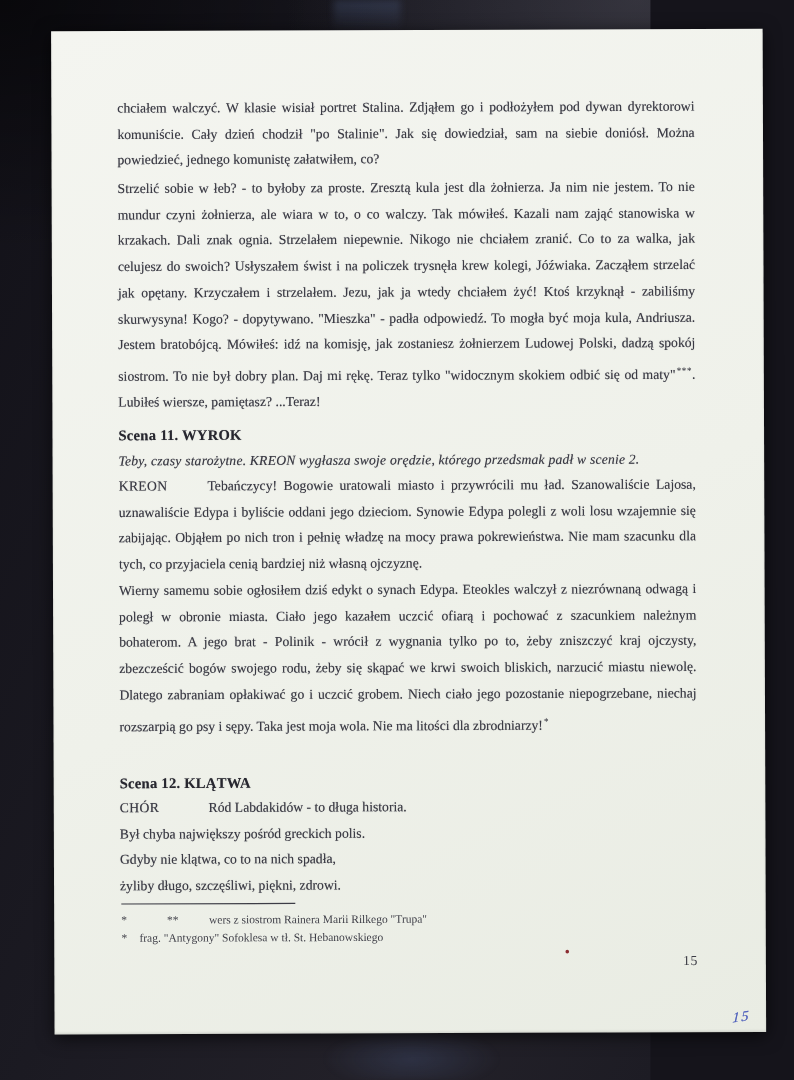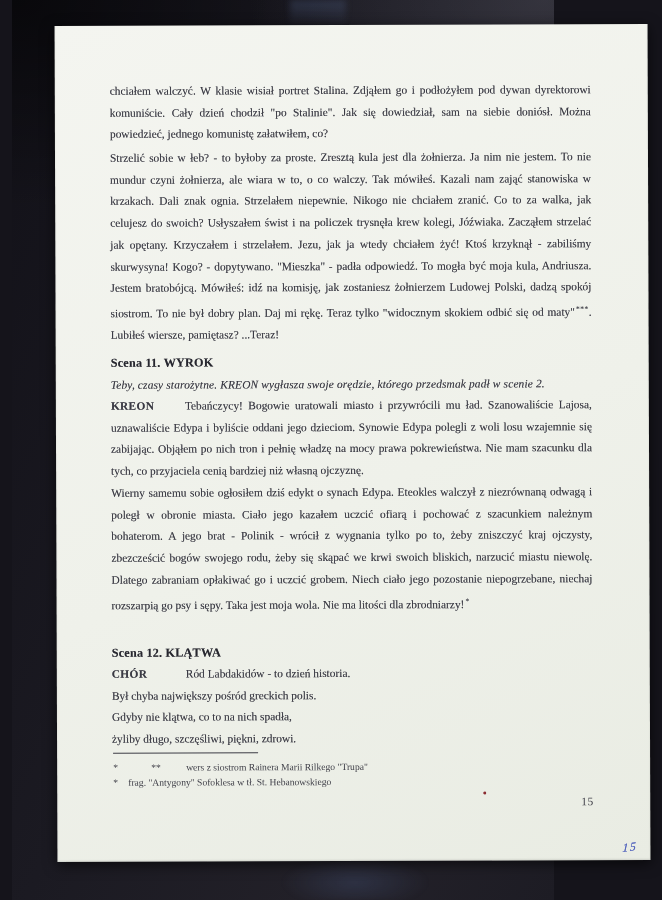--- a/index.html
+++ b/index.html
@@ -11,21 +11,20 @@
     background: #15141b;
     font-family: "Liberation Serif", "DejaVu Serif", serif;
   }
   .backdrop {
     position: absolute;
     left: 0; top: 0; width: 542px; height: 900px;
     background:
       radial-gradient(ellipse 420px 260px at 98% 0%, rgba(90,90,102,0.38), rgba(0,0,0,0) 70%),
       radial-gradient(ellipse 500px 300px at 0% 0%, rgba(0,0,0,0.55), rgba(0,0,0,0) 70%),
       linear-gradient(115deg, #121118 0%, #1b1a22 45%, #232129 78%, #1d1c24 100%);
-    margin-left: 12px;
   }
   .streak-top {
     position: absolute; left: 278px; top: 0; width: 56px; height: 30px;
     background: linear-gradient(180deg, rgba(110,140,200,0.22), rgba(110,140,200,0) 90%);
     filter: blur(3px);
   }
   .streak-bottom {
     position: absolute; left: 268px; top: 856px; width: 150px; height: 44px;
     background: radial-gradient(ellipse at 50% 60%, rgba(95,125,190,0.18), rgba(95,125,190,0) 70%);
     filter: blur(2px);
@@ -46,21 +45,20 @@
     width: 481px;
     font-size: 11.4px;
     line-height: 21.7px;
     text-shadow: 0 0 0.6px rgba(58,58,68,0.55);
   }
   .just { text-align: justify; }
   .speaker {
     display: inline-block;
     width: 74px;
     letter-spacing: 0.3px;
-    font-weight: bold;
   }
   .heading {
     font-weight: bold;
     font-size: 12.2px;
     color: #27272f;
     letter-spacing: 0.2px;
   }
   .stage {
     font-style: italic;
     letter-spacing: 0.15px;
@@ -139,21 +137,21 @@
     </div>
 
     <div class="block just" style="top:457px">
       <span>Wierny samemu sobie ogłosiłem dziś edykt o synach Edypa. Eteokles walczył z niezrównaną odwagą i poległ w obronie miasta. Ciało jego kazałem uczcić ofiarą i pochować z szacunkiem należnym bohaterom. A jego brat - Polinik - wrócił z wygnania tylko po to, żeby zniszczyć kraj ojczysty, zbezcześcić bogów swojego rodu, żeby się skąpać we krwi swoich bliskich, narzucić miastu niewolę. Dlatego zabraniam opłakiwać go i uczcić grobem. Niech ciało jego pozostanie niepogrzebane, niechaj rozszarpią go psy i sępy. Taka jest moja wola. Nie ma litości dla zbrodniarzy!</span><span class="sup">*</span>
     </div>
 
     <div class="block heading" style="top:617px">Scena 12. KLĄTWA</div>
 
     <div class="block" style="top:638px">
       <div>
-        <span class="speaker">CHÓR</span><span>Ród Labdakidów - to dzień historia.</span>
+        <span class="speaker">CHÓR</span><span>Ród Labdakidów - to długa historia.</span>
       </div>
       <div>Był chyba największy pośród greckich polis.</div>
       <div>Gdyby nie klątwa, co to na nich spadła,</div>
       <div>żyliby długo, szczęśliwi, piękni, zdrowi.</div>
     </div>
 
     <div class="fn-rule"></div>
 
     <div class="footnote" style="top:734px">
       <span class="fn1-m1">*</span><span class="fn1-m2">**</span><span>wers z siostrom Rainera Marii Rilkego "Trupa"</span>

